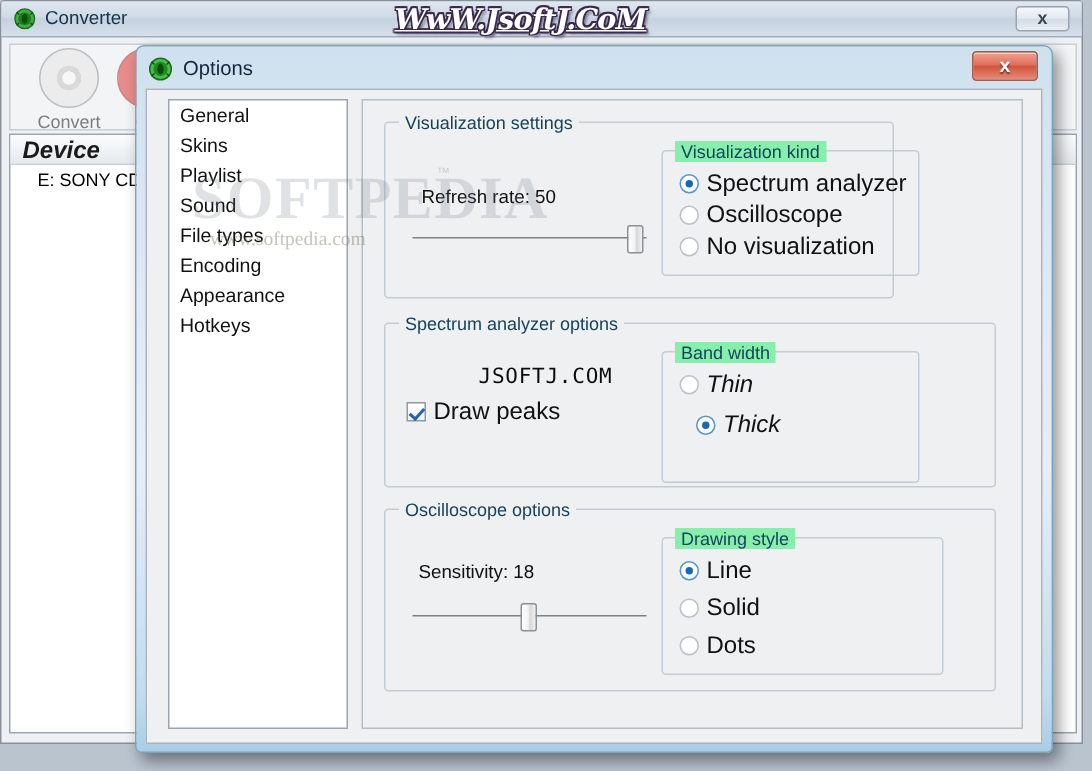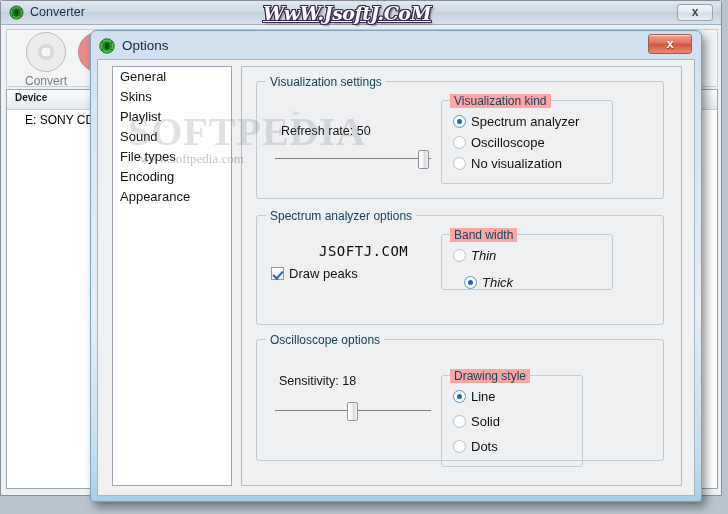--- a/index.html
+++ b/index.html
@@ -132,23 +132,24 @@
   }
   .device-header {
     height: 20px;
     background: linear-gradient(to bottom, #fbfcfd, #eef1f4 60%, #e4e9ee);
     border-bottom: 1px solid #c6ced6;
     box-sizing: border-box;
   }
   .device-header span {
     display: inline-block;
     padding: 2px 0 0 8px;
-    font-size: 10px;
+    font-size: 16px;
     font-weight: bold;
     color: #1b1b1b;
+    font-style: italic;
   }
   .device-row {
     padding: 3px 0 0 18px;
     font-size: 12px;
     color: #000;
   }
 
   
   .dlg-frame {
     position: absolute;
@@ -264,21 +265,21 @@
   .subgroup {
     position: absolute;
     border: 1px solid #c3ccd4;
     border-radius: 3px;
     box-sizing: border-box;
   }
   .subgroup > .legend {
     position: absolute;
     top: -7px; left: 8px;
     padding: 0 4px;
-    background: #fca5a5;
+    background: #86efac;
     font-size: 12px;
     color: #16435c;
     white-space: nowrap;
   }
 
   .slider-label {
     position: absolute;
     font-size: 12.5px;
     color: #111;
     white-space: nowrap;
@@ -299,21 +300,21 @@
     width: 11px;
     height: 19px;
     border: 1px solid #8d9195;
     border-radius: 2px;
     background: linear-gradient(to right, #ffffff 0%, #f3f3f3 45%, #d8d8d8 60%, #f2f2f2 100%);
     box-sizing: border-box;
   }
 
   .radio-row, .check-row {
     position: absolute;
-    font-size: 13px;
+    font-size: 16px;
     color: #111;
     white-space: nowrap;
   }
   .radio-mark {
     display: inline-block;
     width: 13px; height: 13px;
     border-radius: 50%;
     vertical-align: -2px;
     margin-right: 5px;
     border: 1px solid #b9c2ca;
@@ -460,25 +461,26 @@
     <div class="dlg-body">
 
       <div class="nav-list">
         <div class="nav-item">General</div>
         <div class="nav-item">Skins</div>
         <div class="nav-item">Playlist</div>
         <div class="nav-item">Sound</div>
         <div class="nav-item">File types</div>
         <div class="nav-item">Encoding</div>
         <div class="nav-item">Appearance</div>
+        <div class="nav-item">Hotkeys</div>
       </div>
 
       <div class="content">
 
-        <div class="group" style="left:14px; top:14px; width:408px; height:118px;">
+        <div class="group" style="left:14px; top:14px; width:340px; height:118px;">
           <span class="legend">Visualization settings</span>
 
           <span class="slider-label" style="left:24px; top:42px;">Refresh rate: 50</span>
 
           <div class="slider" style="left:18px; top:66px; width:156px;">
             <div class="track"></div>
             <div class="thumb" style="left:143px;"></div>
           </div>
 
           <div class="subgroup" style="left:184px; top:18px; width:172px; height:84px;">
@@ -498,21 +500,21 @@
 
         <div class="group" style="left:14px; top:148px; width:408px; height:110px;">
           <span class="legend">Spectrum analyzer options</span>
 
           <span class="wm-jsoftj" style="left:62px; top:27px;">JSOFTJ.COM</span>
 
           <div class="check-row" style="left:14px; top:50px;">
             <span class="check-mark on"></span><span>Draw peaks</span>
           </div>
 
-          <div class="subgroup" style="left:184px; top:18px; width:172px; height:56px;">
+          <div class="subgroup" style="left:184px; top:18px; width:172px; height:88px;">
             <span class="legend">Band width</span>
 
             <div class="radio-row" style="left:11px; top:13px;font-style:italic;">
               <span class="radio-mark"></span><span>Thin</span>
             </div>
             <div class="radio-row" style="left:22px; top:40px;font-style:italic;">
               <span class="radio-mark on"></span><span>Thick</span>
             </div>
           </div>
         </div>
@@ -520,21 +522,21 @@
         <div class="group" style="left:14px; top:272px; width:408px; height:122px;">
           <span class="legend">Oscilloscope options</span>
 
           <span class="slider-label" style="left:22px; top:34px;">Sensitivity: 18</span>
 
           <div class="slider" style="left:18px; top:60px; width:156px;">
             <div class="track"></div>
             <div class="thumb" style="left:72px;"></div>
           </div>
 
-          <div class="subgroup" style="left:184px; top:18px; width:142px; height:92px;margin-top:17px;">
+          <div class="subgroup" style="left:184px; top:18px; width:188px; height:92px;">
             <span class="legend">Drawing style</span>
 
             <div class="radio-row" style="left:11px; top:13px;">
               <span class="radio-mark on"></span><span>Line</span>
             </div>
             <div class="radio-row" style="left:11px; top:38px;">
               <span class="radio-mark"></span><span>Solid</span>
             </div>
             <div class="radio-row" style="left:11px; top:63px;">
               <span class="radio-mark"></span><span>Dots</span>

